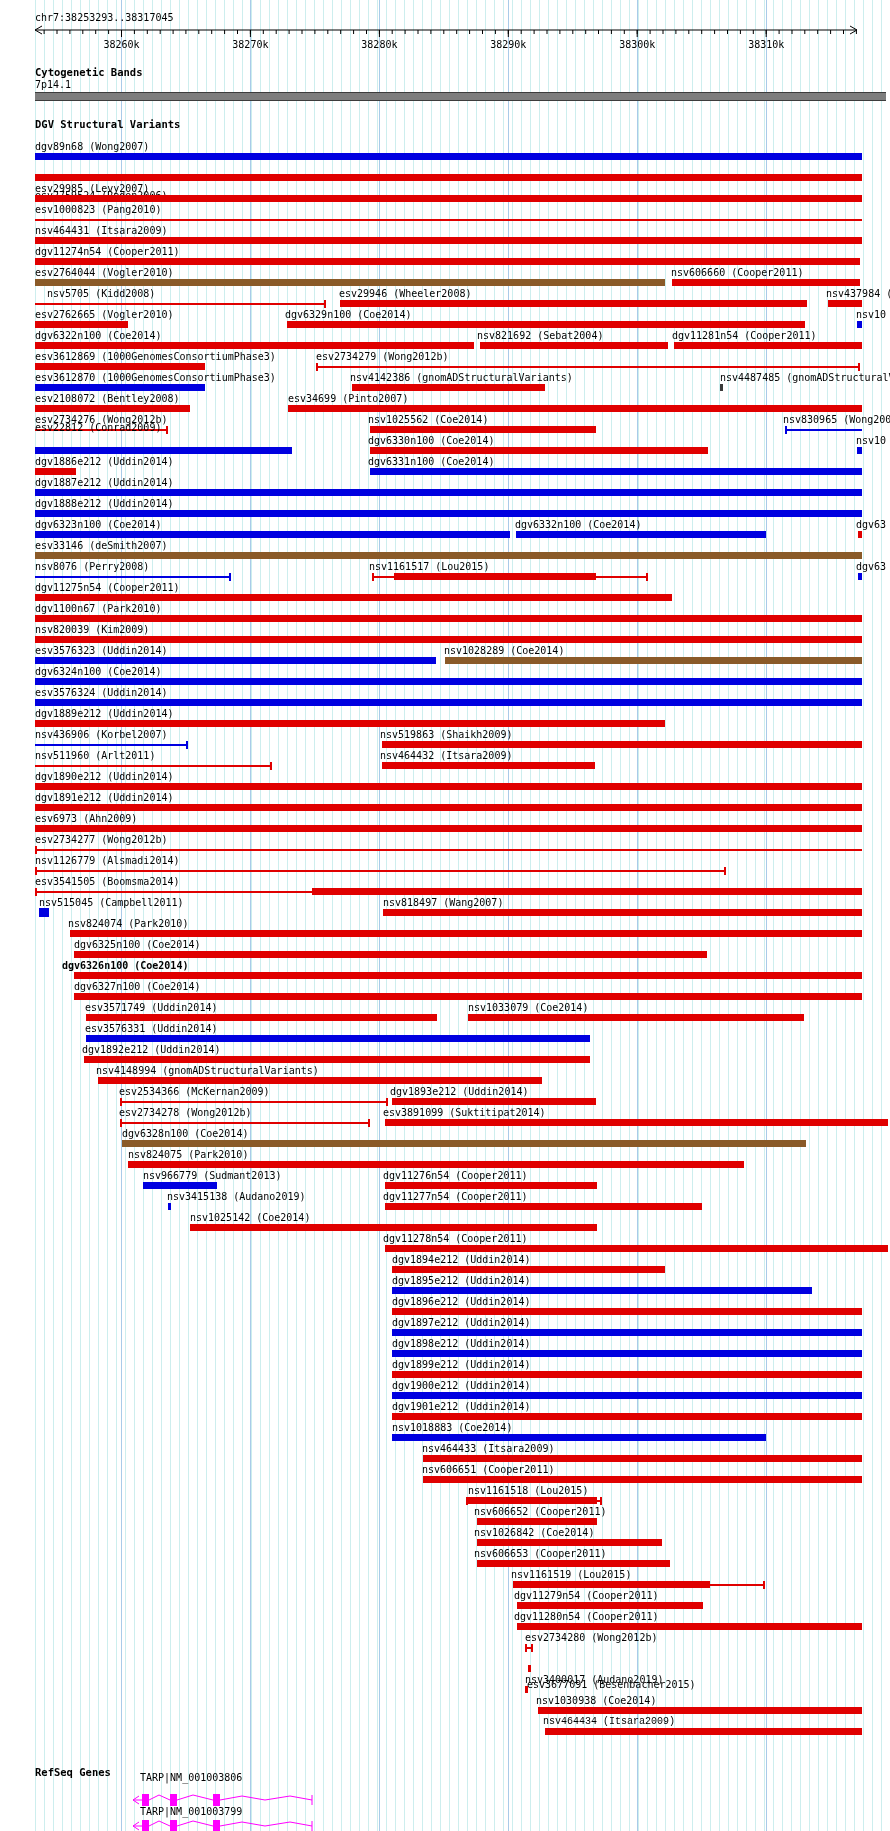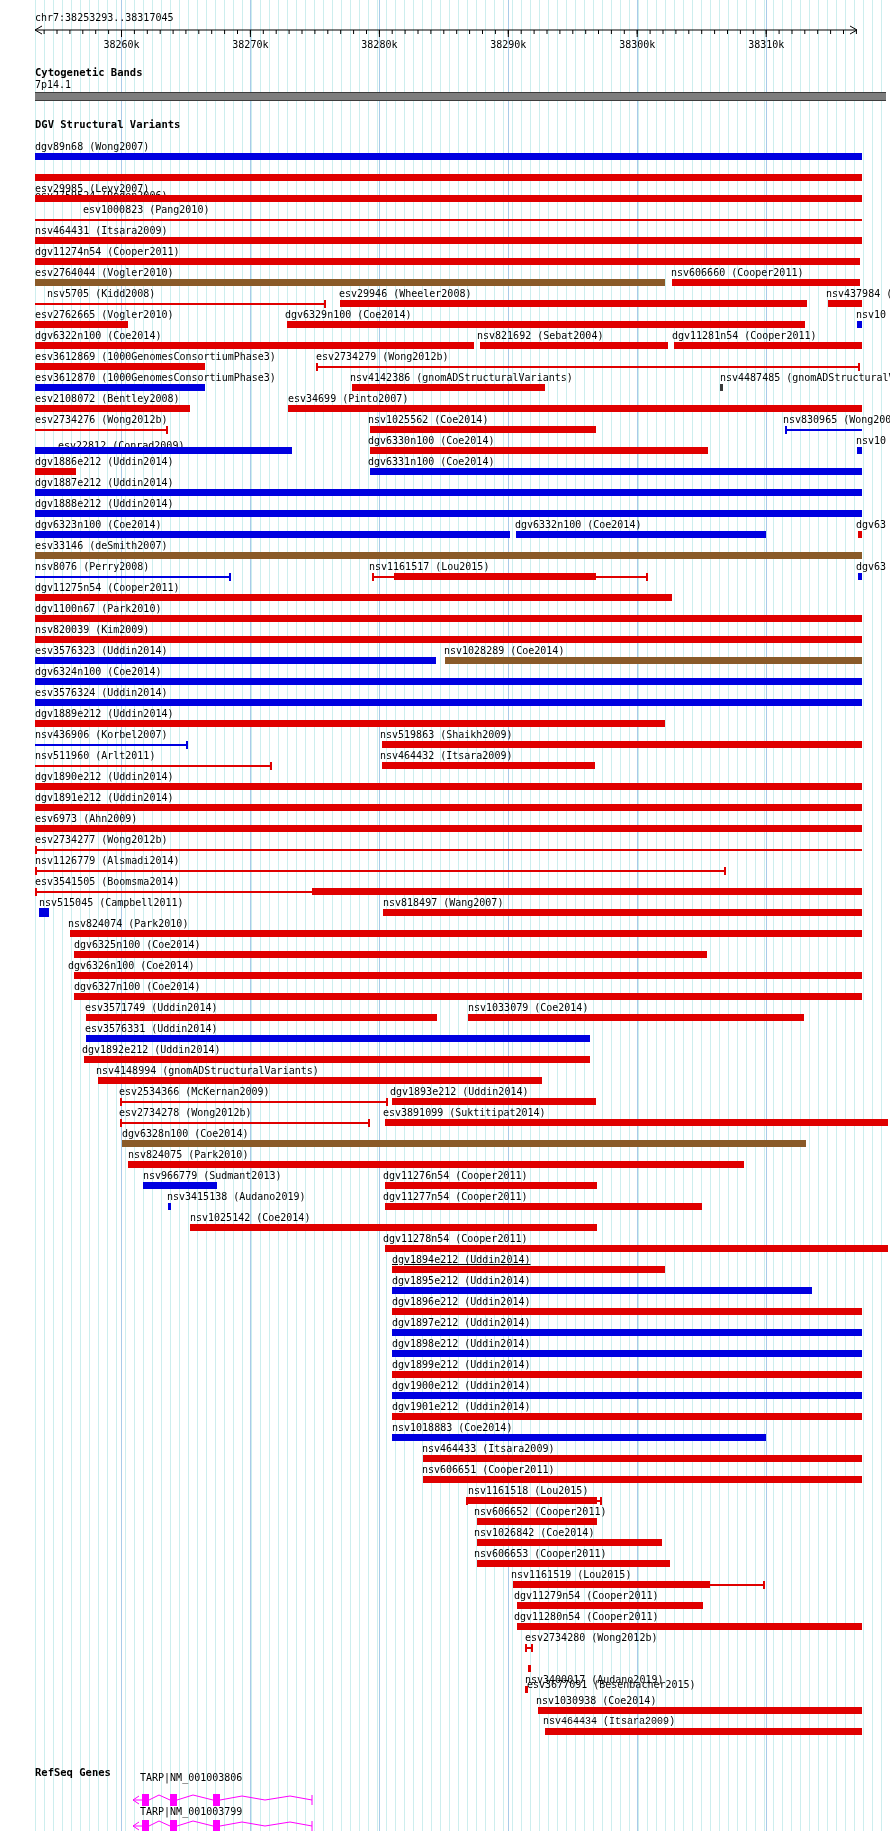--- a/index.html
+++ b/index.html
@@ -117,21 +117,21 @@
 
   <div class="hdr" style="left:35px;top:118px;">DGV Structural Variants</div>
 
   <div id="rows">
       <div class="lbl" style="left: 35px; top: 141px;">dgv89n68 (Wong2007)</div>
       <div class="bar" style="left: 35px; top: 153px; width: 827px; height: 7px; background: rgb(0, 0, 224);"></div>
       <div class="lbl" style="left: 35px; top: 162px; margin-top: 28px;">esv2759524 (Redon2006)</div>
       <div class="bar" style="left: 35px; top: 174px; width: 827px; height: 7px; background: rgb(224, 0, 0);"></div>
       <div class="lbl" style="left: 35px; top: 183px;">esv29985 (Levy2007)</div>
       <div class="bar" style="left: 35px; top: 195px; width: 827px; height: 7px; background: rgb(224, 0, 0);"></div>
-      <div class="lbl" style="left: 35px; top: 204px; margin-left: 48px;">esv1000823 (Pang2010)</div>
+      <div class="lbl" style="left: 35px; top: 204px;">esv1000823 (Pang2010)</div>
       <div class="bar" style="left: 35px; top: 219px; width: 827px; height: 2px; background: rgb(224, 0, 0);"></div>
       <div class="lbl" style="left: 35px; top: 225px;">nsv464431 (Itsara2009)</div>
       <div class="bar" style="left: 35px; top: 237px; width: 827px; height: 7px; background: rgb(224, 0, 0);"></div>
       <div class="lbl" style="left: 35px; top: 246px;">dgv11274n54 (Cooper2011)</div>
       <div class="bar" style="left: 35px; top: 258px; width: 825px; height: 7px; background: rgb(224, 0, 0);"></div>
       <div class="lbl" style="left: 35px; top: 267px;">esv2764044 (Vogler2010)</div>
       <div class="bar" style="left: 35px; top: 279px; width: 630px; height: 7px; background: rgb(138, 90, 40);"></div>
       <div class="lbl" style="left: 671px; top: 267px; text-align: right;">nsv606660 (Cooper2011)</div>
       <div class="bar" style="left: 672px; top: 279px; width: 188px; height: 7px; background: rgb(224, 0, 0);"></div>
       <div class="lbl" style="left: 35px; top: 288px; margin-left: 12px;">nsv5705 (Kidd2008)</div>
@@ -170,21 +170,21 @@
       <div class="lbl" style="left: 288px; top: 393px;">esv34699 (Pinto2007)</div>
       <div class="bar" style="left: 288px; top: 405px; width: 574px; height: 7px; background: rgb(224, 0, 0);"></div>
       <div class="lbl" style="left: 35px; top: 414px;">esv2734276 (Wong2012b)</div>
       <div class="bar" style="left: 35px; top: 429px; width: 133px; height: 2px; background: rgb(224, 0, 0);"></div>
       <div class="bar" style="left: 166px; top: 426px; width: 2px; height: 8px; background: rgb(224, 0, 0);"></div>
       <div class="lbl" style="left: 368px; top: 414px;">nsv1025562 (Coe2014)</div>
       <div class="bar" style="left: 370px; top: 426px; width: 226px; height: 7px; background: rgb(224, 0, 0);"></div>
       <div class="lbl" style="left: 783px; top: 414px;">nsv830965 (Wong200</div>
       <div class="bar" style="left: 785px; top: 429px; width: 77px; height: 2px; background: rgb(0, 0, 224);"></div>
       <div class="bar" style="left: 785px; top: 426px; width: 2px; height: 8px; background: rgb(0, 0, 224);"></div>
-      <div class="lbl" style="left: 35px; top: 440px; padding-left: 23px;">esv22812 (Conrad2009)</div>
+      <div class="lbl" style="left: 35px; top: 422px;">esv22812 (Conrad2009)</div>
       <div class="bar" style="left: 35px; top: 447px; width: 257px; height: 7px; background: rgb(0, 0, 224);"></div>
       <div class="lbl" style="left: 368px; top: 435px;">dgv6330n100 (Coe2014)</div>
       <div class="bar" style="left: 370px; top: 447px; width: 338px; height: 7px; background: rgb(224, 0, 0);"></div>
       <div class="lbl" style="left: 856px; top: 435px;">nsv10</div>
       <div class="bar" style="left: 857px; top: 447px; width: 5px; height: 7px; background: rgb(0, 0, 224);"></div>
       <div class="lbl" style="left: 35px; top: 456px;">dgv1886e212 (Uddin2014)</div>
       <div class="bar" style="left: 35px; top: 468px; width: 41px; height: 7px; background: rgb(224, 0, 0);"></div>
       <div class="lbl" style="left: 368px; top: 456px;">dgv6331n100 (Coe2014)</div>
       <div class="bar" style="left: 370px; top: 468px; width: 492px; height: 7px; background: rgb(0, 0, 224);"></div>
       <div class="lbl" style="left: 35px; top: 477px;">dgv1887e212 (Uddin2014)</div>
@@ -253,21 +253,21 @@
       <div class="bar" style="left: 35px; top: 888px; width: 2px; height: 8px; background: rgb(224, 0, 0);"></div>
       <div class="bar" style="left: 312px; top: 888px; width: 550px; height: 7px; background: rgb(224, 0, 0);"></div>
       <div class="lbl" style="left: 39px; top: 897px; text-align: right;">nsv515045 (Campbell2011)</div>
       <div class="bar" style="left: 39px; top: 908px; width: 10px; height: 9px; background: rgb(0, 0, 224);"></div>
       <div class="lbl" style="left: 383px; top: 897px;">nsv818497 (Wang2007)</div>
       <div class="bar" style="left: 383px; top: 909px; width: 479px; height: 7px; background: rgb(224, 0, 0);"></div>
       <div class="lbl" style="left: 68px; top: 918px;">nsv824074 (Park2010)</div>
       <div class="bar" style="left: 70px; top: 930px; width: 792px; height: 7px; background: rgb(224, 0, 0);"></div>
       <div class="lbl" style="left: 74px; top: 939px;">dgv6325n100 (Coe2014)</div>
       <div class="bar" style="left: 74px; top: 951px; width: 633px; height: 7px; background: rgb(224, 0, 0);"></div>
-      <div class="lbl" style="left: 68px; top: 960px;">dgv6326n100 (Coe2014)</div>
+      <div class="lbl" style="left: 62px; top: 960px; font-weight: bold;">dgv6326n100 (Coe2014)</div>
       <div class="bar" style="left: 74px; top: 972px; width: 788px; height: 7px; background: rgb(224, 0, 0);"></div>
       <div class="lbl" style="left: 74px; top: 981px;">dgv6327n100 (Coe2014)</div>
       <div class="bar" style="left: 74px; top: 993px; width: 788px; height: 7px; background: rgb(224, 0, 0);"></div>
       <div class="lbl" style="left: 85px; top: 1002px;">esv3571749 (Uddin2014)</div>
       <div class="bar" style="left: 86px; top: 1014px; width: 351px; height: 7px; background: rgb(224, 0, 0);"></div>
       <div class="lbl" style="left: 468px; top: 1002px;">nsv1033079 (Coe2014)</div>
       <div class="bar" style="left: 468px; top: 1014px; width: 336px; height: 7px; background: rgb(224, 0, 0);"></div>
       <div class="lbl" style="left: 85px; top: 1023px;">esv3576331 (Uddin2014)</div>
       <div class="bar" style="left: 86px; top: 1035px; width: 504px; height: 7px; background: rgb(0, 0, 224);"></div>
       <div class="lbl" style="left: 82px; top: 1044px;">dgv1892e212 (Uddin2014)</div>
@@ -295,21 +295,21 @@
       <div class="lbl" style="left: 383px; top: 1170px;">dgv11276n54 (Cooper2011)</div>
       <div class="bar" style="left: 385px; top: 1182px; width: 212px; height: 7px; background: rgb(224, 0, 0);"></div>
       <div class="lbl" style="left: 167px; top: 1191px;">nsv3415138 (Audano2019)</div>
       <div class="bar" style="left: 168px; top: 1203px; width: 3px; height: 7px; background: rgb(0, 0, 224);"></div>
       <div class="lbl" style="left: 383px; top: 1191px;">dgv11277n54 (Cooper2011)</div>
       <div class="bar" style="left: 385px; top: 1203px; width: 317px; height: 7px; background: rgb(224, 0, 0);"></div>
       <div class="lbl" style="left: 190px; top: 1212px;">nsv1025142 (Coe2014)</div>
       <div class="bar" style="left: 190px; top: 1224px; width: 407px; height: 7px; background: rgb(224, 0, 0);"></div>
       <div class="lbl" style="left: 383px; top: 1233px;">dgv11278n54 (Cooper2011)</div>
       <div class="bar" style="left: 385px; top: 1245px; width: 503px; height: 7px; background: rgb(224, 0, 0);"></div>
-      <div class="lbl" style="left: 392px; top: 1254px; text-decoration: underline;">dgv1894e212 (Uddin2014)</div>
+      <div class="lbl" style="left: 392px; top: 1254px;">dgv1894e212 (Uddin2014)</div>
       <div class="bar" style="left: 392px; top: 1266px; width: 273px; height: 7px; background: rgb(224, 0, 0);"></div>
       <div class="lbl" style="left: 392px; top: 1275px;">dgv1895e212 (Uddin2014)</div>
       <div class="bar" style="left: 392px; top: 1287px; width: 420px; height: 7px; background: rgb(0, 0, 224);"></div>
       <div class="lbl" style="left: 392px; top: 1296px;">dgv1896e212 (Uddin2014)</div>
       <div class="bar" style="left: 392px; top: 1308px; width: 470px; height: 7px; background: rgb(224, 0, 0);"></div>
       <div class="lbl" style="left: 392px; top: 1317px;">dgv1897e212 (Uddin2014)</div>
       <div class="bar" style="left: 392px; top: 1329px; width: 470px; height: 7px; background: rgb(0, 0, 224);"></div>
       <div class="lbl" style="left: 392px; top: 1338px;">dgv1898e212 (Uddin2014)</div>
       <div class="bar" style="left: 392px; top: 1350px; width: 470px; height: 7px; background: rgb(0, 0, 224);"></div>
       <div class="lbl" style="left: 392px; top: 1359px;">dgv1899e212 (Uddin2014)</div>

